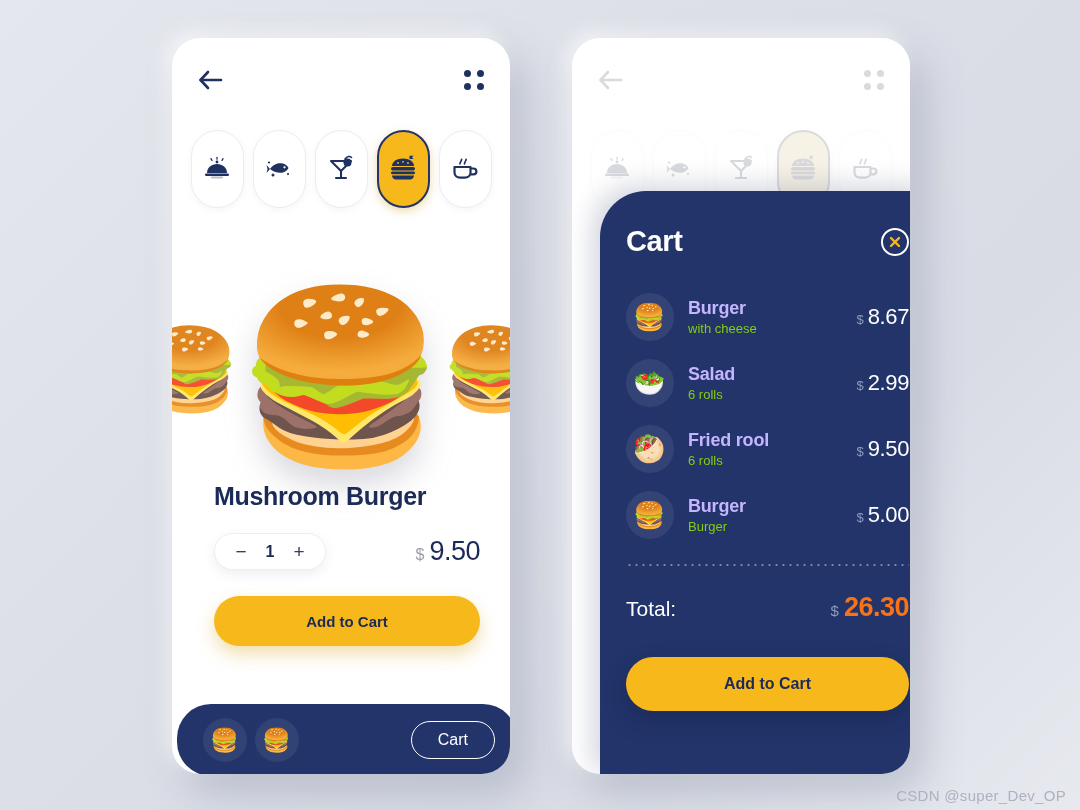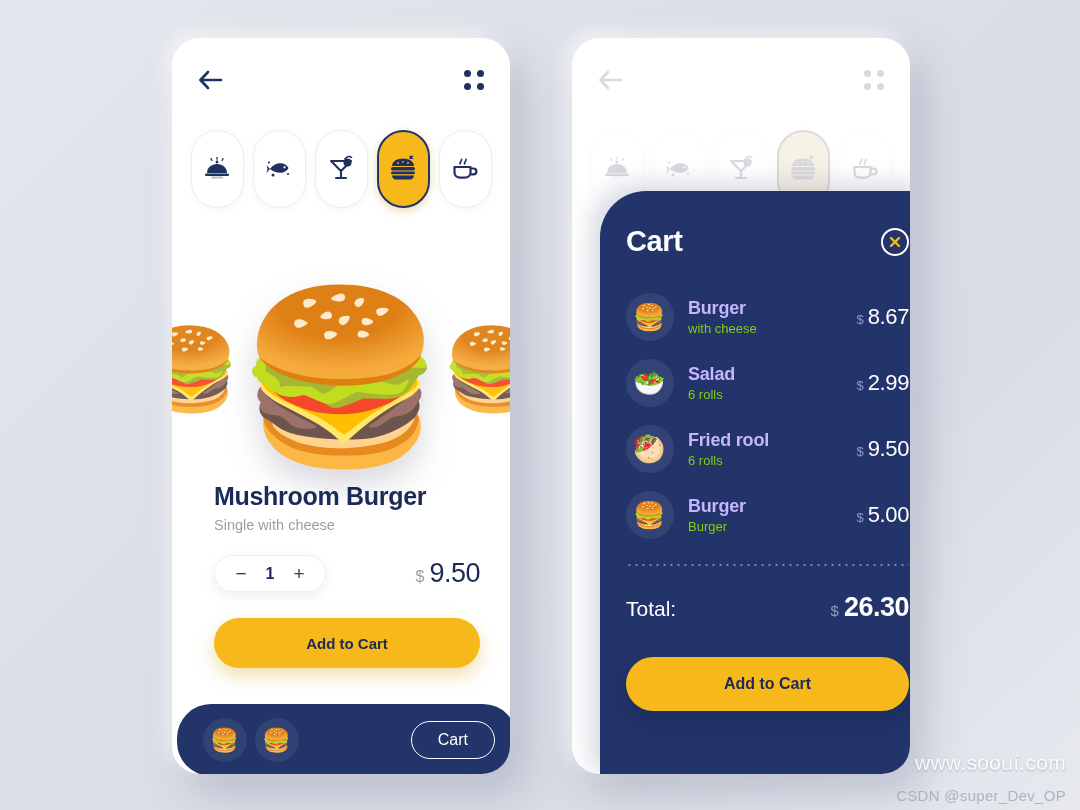--- a/index.html
+++ b/index.html
@@ -323,21 +323,21 @@
   .total-row {
     display: flex;
     align-items: baseline;
     justify-content: space-between;
     margin-top: 26px;
     gap: 10px;
   }
   .total-label { color: #ffffff; font-size: 21px; }
   .total-price { display: flex; align-items: baseline; gap: 5px; }
   .total-price .cur { color: #8e9cc0; font-size: 15px; }
-  .total-price .amt { color: #ffffff; font-size: 27px; font-weight: bold; letter-spacing: -0.5px; text-align: right; }
+  .total-price .amt { color: #f97316; font-size: 27px; font-weight: bold; letter-spacing: -0.5px; text-align: right; }
 
   .btn-cart-add {
     margin-top: 34px;
     width: 100%;
     height: 54px;
     border: none;
     border-radius: 28px;
     background: #f7b81c;
     color: #1b2a56;
     font-size: 16px;
@@ -438,21 +438,20 @@
   </div>
 
   <div class="hero">
     <span class="hero-side left">🍔</span>
     <span class="hero-main">🍔</span>
     <span class="hero-side right">🍔</span>
   </div>
 
   <div class="detail">
     <div class="prod-title">Mushroom Burger</div>
-    <div class="prod-sub">Single with cheese</div>
 
     <div class="qty-row">
       <div class="stepper">
         <span class="sbtn">−</span>
         <span class="sval">1</span>
         <span class="sbtn">+</span>
       </div>
       <div class="price">
         <span class="cur">$</span>
         <span class="amt">9.50</span>
@@ -605,15 +604,14 @@
         <span class="cur">$</span>
         <span class="amt">26.30</span>
       </div>
     </div>
 
     <button class="btn-cart-add">Add to Cart</button>
   </div>
 </div>
 
 <div class="watermark">
-  <div class="wm1">www.soouí.com</div>
   <div class="wm2">CSDN @super_Dev_OP</div>
 </div>
 
 </body></html>

